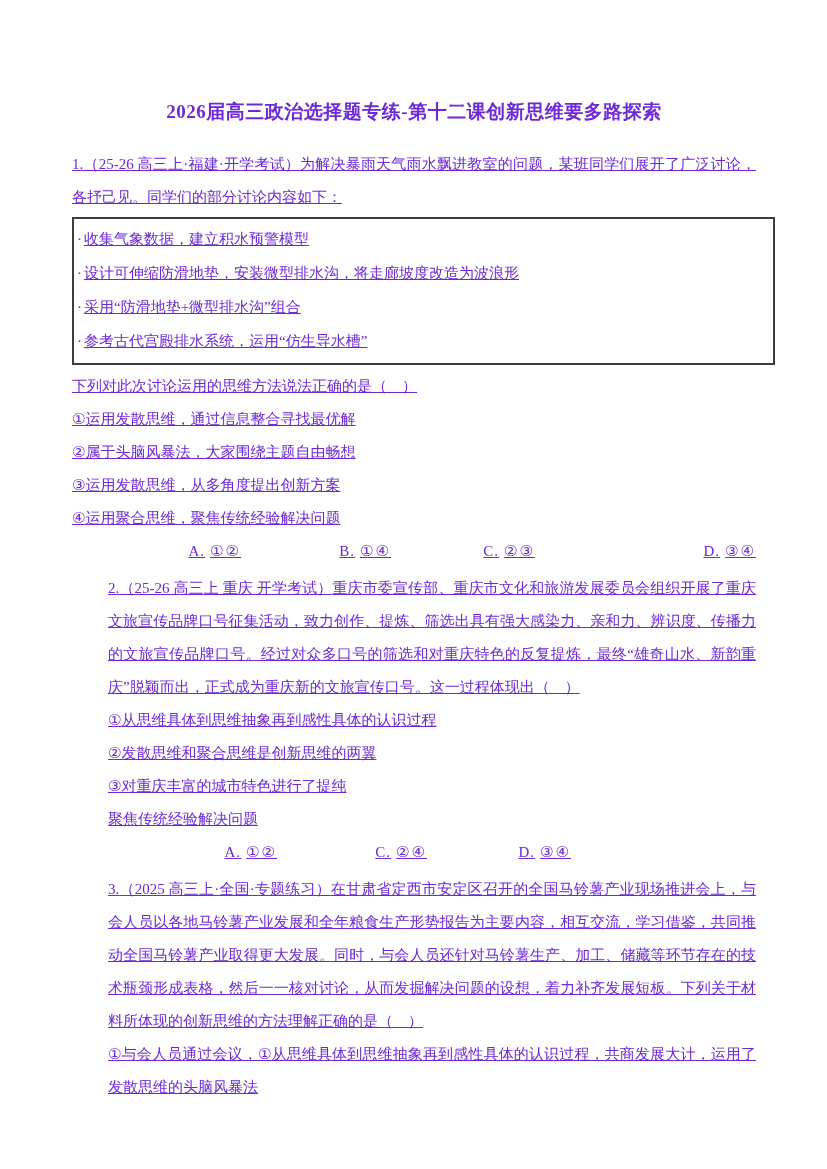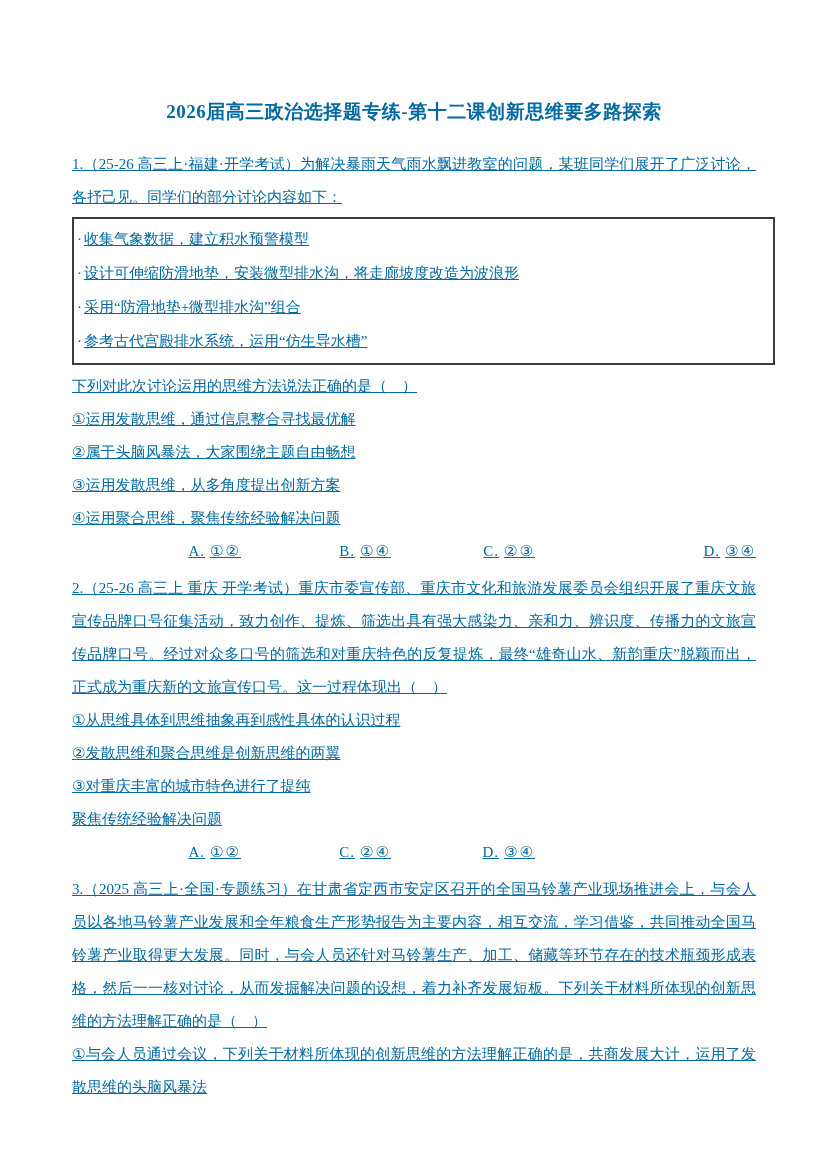--- a/index.html
+++ b/index.html
@@ -5,21 +5,21 @@
   html, body {
     margin: 0;
     padding: 0;
     background: #ffffff;
   }
   .page {
     position: relative;
     width: 827px;
     height: 1169px;
     background: #ffffff;
-    color: #0369a1;
+    color: #6d28d9;
     font-family: "Liberation Serif", "DejaVu Serif", "DejaVu Sans", serif;
     overflow: hidden;
   }
   .content {
     position: absolute;
     left: 72px;
     top: 96px;
     width: 684px;
   }
   .title {
@@ -35,20 +35,21 @@
     font-size: 15px;
     line-height: 33px;
     text-align: justify;
   }
   .question {
     margin: 0;
     text-decoration: underline;
   }
   .question + .question {
     margin-top: 4px;
+    margin-left: 36px;
   }
   .box {
     box-sizing: border-box;
     width: 703px;
     margin: 3px 0 5px 0;
     border: 2px solid #3d3d3d;
     padding: 3px 10px 5px 3px;
     background: #ffffff;
   }
   .box-line {
@@ -125,17 +126,17 @@
       <div class="choices">
         <span class="choice"><span class="c-label">A.</span><span class="c-value">①②</span></span>
         <span class="choice"><span class="c-label">C.</span><span class="c-value">②④</span></span>
         <span class="choice"><span class="c-label">D.</span><span class="c-value">③④</span></span>
       </div>
     </section>
 
     <section class="question">
       <p class="para"><span>3.</span><span>（2025 高三上·全国·专题练习）</span><span>在甘肃省定西市安定区召开的全国马铃薯产业现场推进会上，与会人员以各地马铃薯产业发展和全年粮食生产形势报告为主要内容，相互交流，学习借鉴，共同推动全国马铃薯产业取得更大发展。同时，与会人员还针对马铃薯生产、加工、储藏等环节存在的技术瓶颈形成表格，然后一一核对讨论，从而发掘解决问题的设想，着力补齐发展短板。下列关于材料所体现的创新思维的方法理解正确的是（　）</span></p>
 
-      <p class="statement">①与会人员通过会议，下列关于材料所体现的创新思维的方法理解正确的是，共商发展大计，运用了发散思维的头脑风暴法</p>
+      <p class="statement">①与会人员通过会议，①从思维具体到思维抽象再到感性具体的认识过程，共商发展大计，运用了发散思维的头脑风暴法</p>
     </section>
 
   </div>
 </div>
 
 </body></html>

